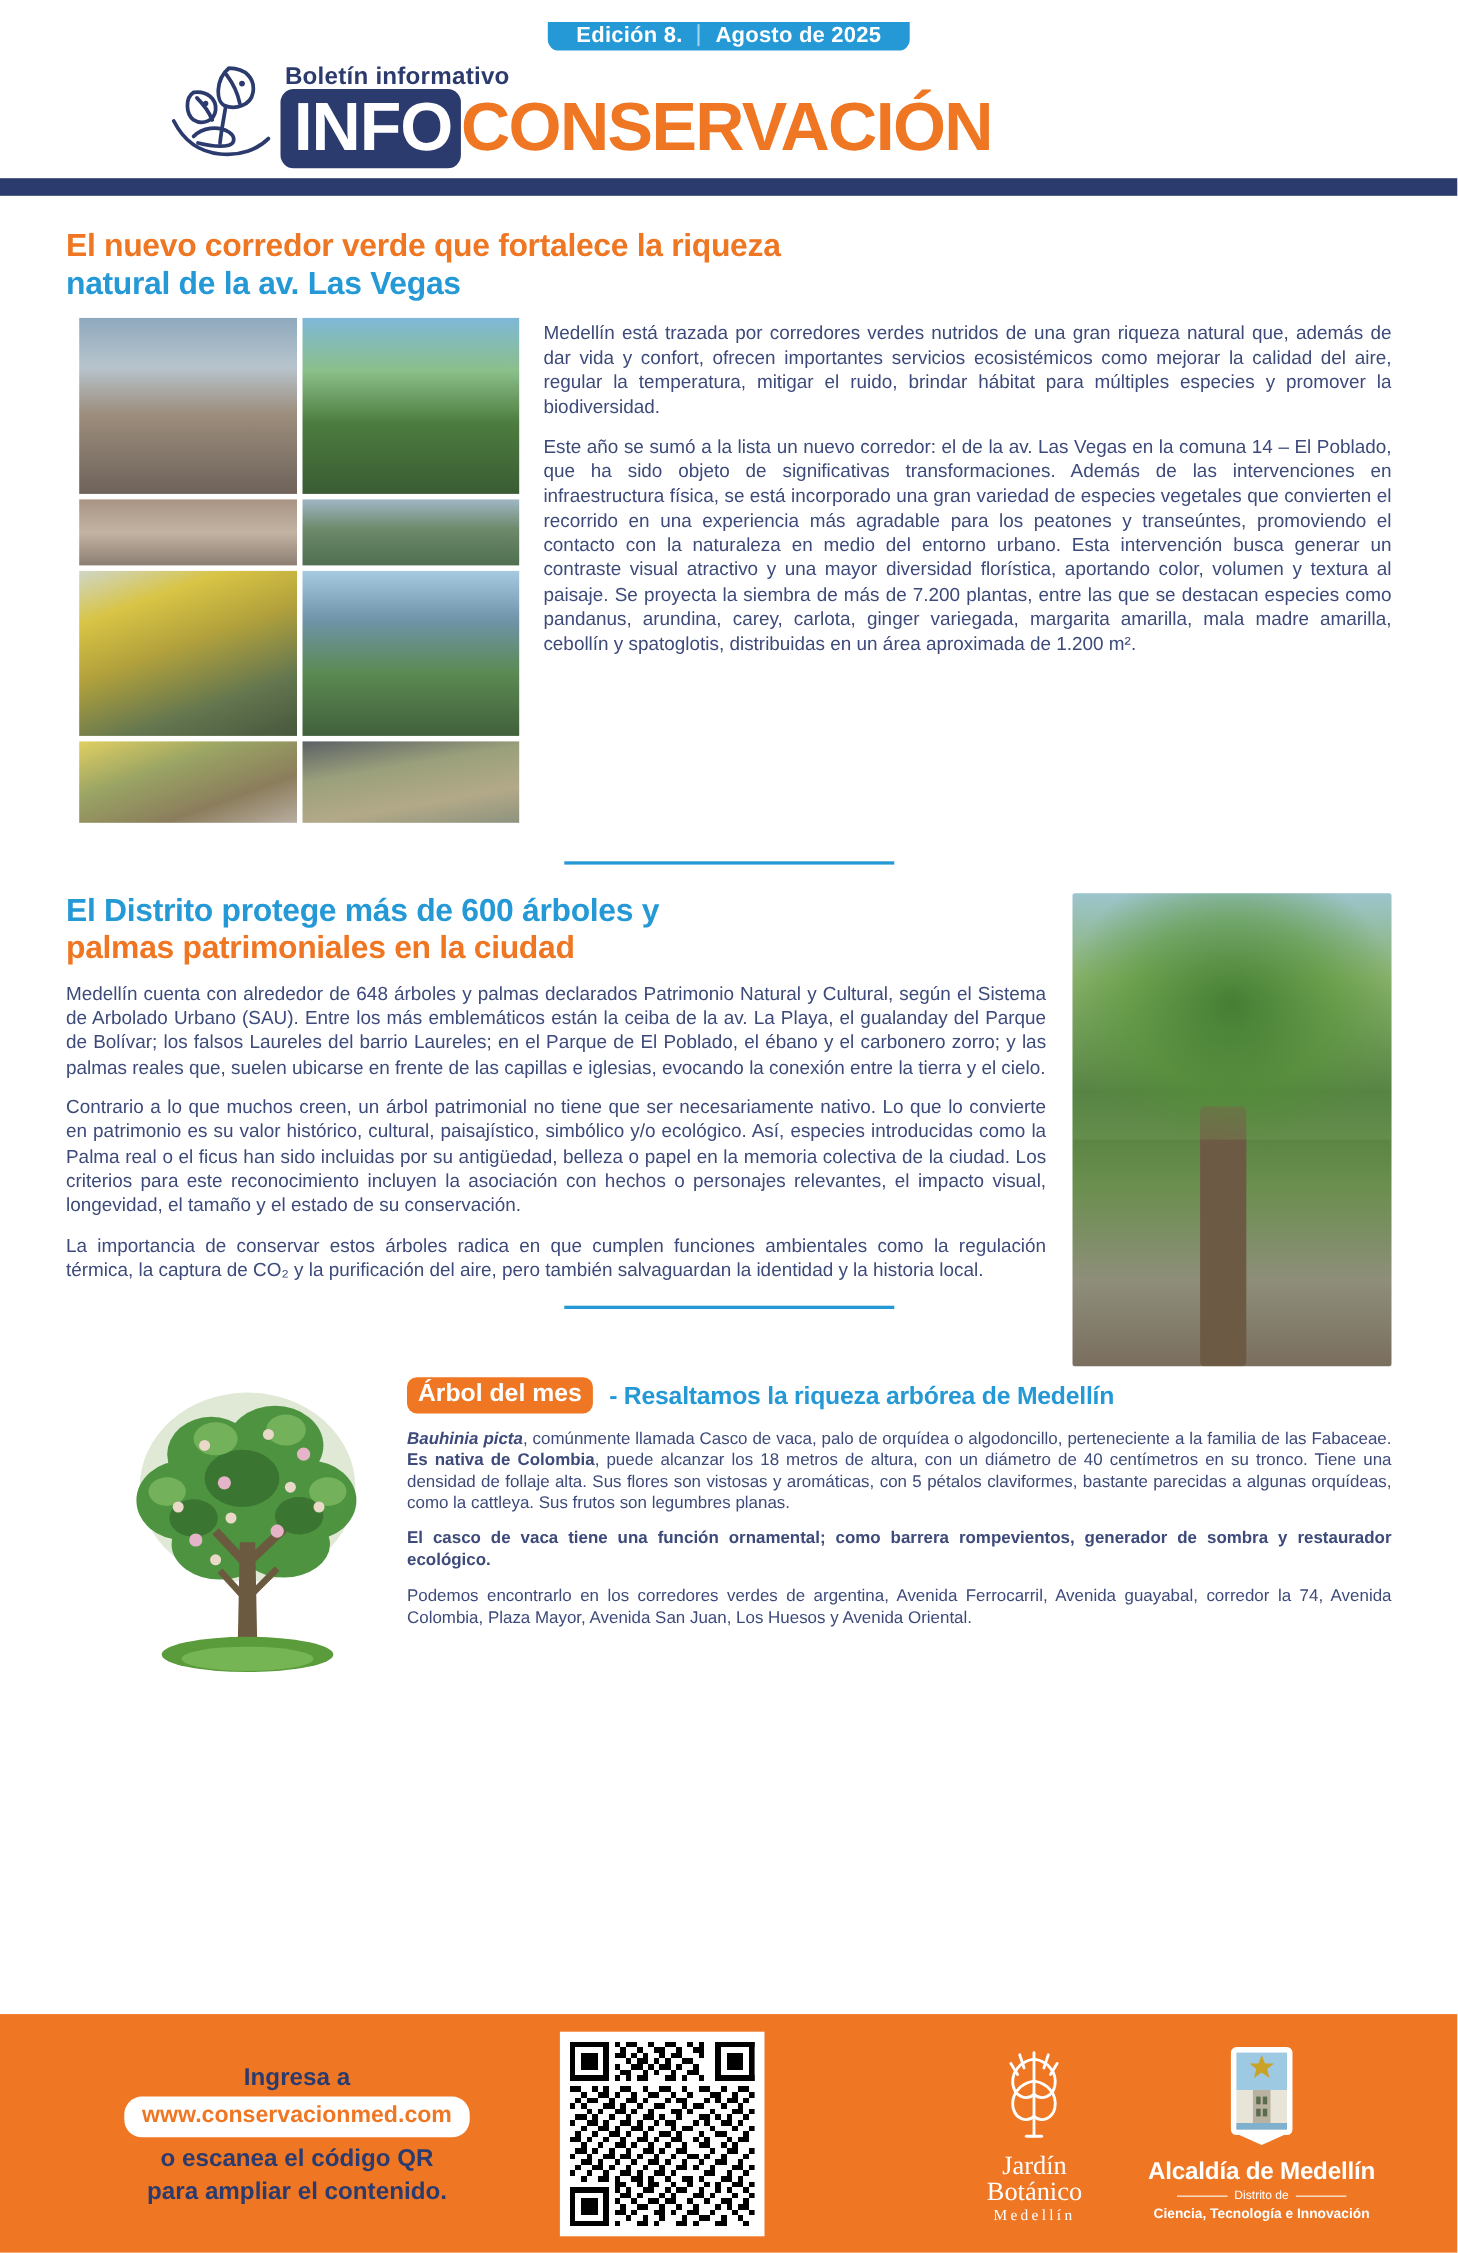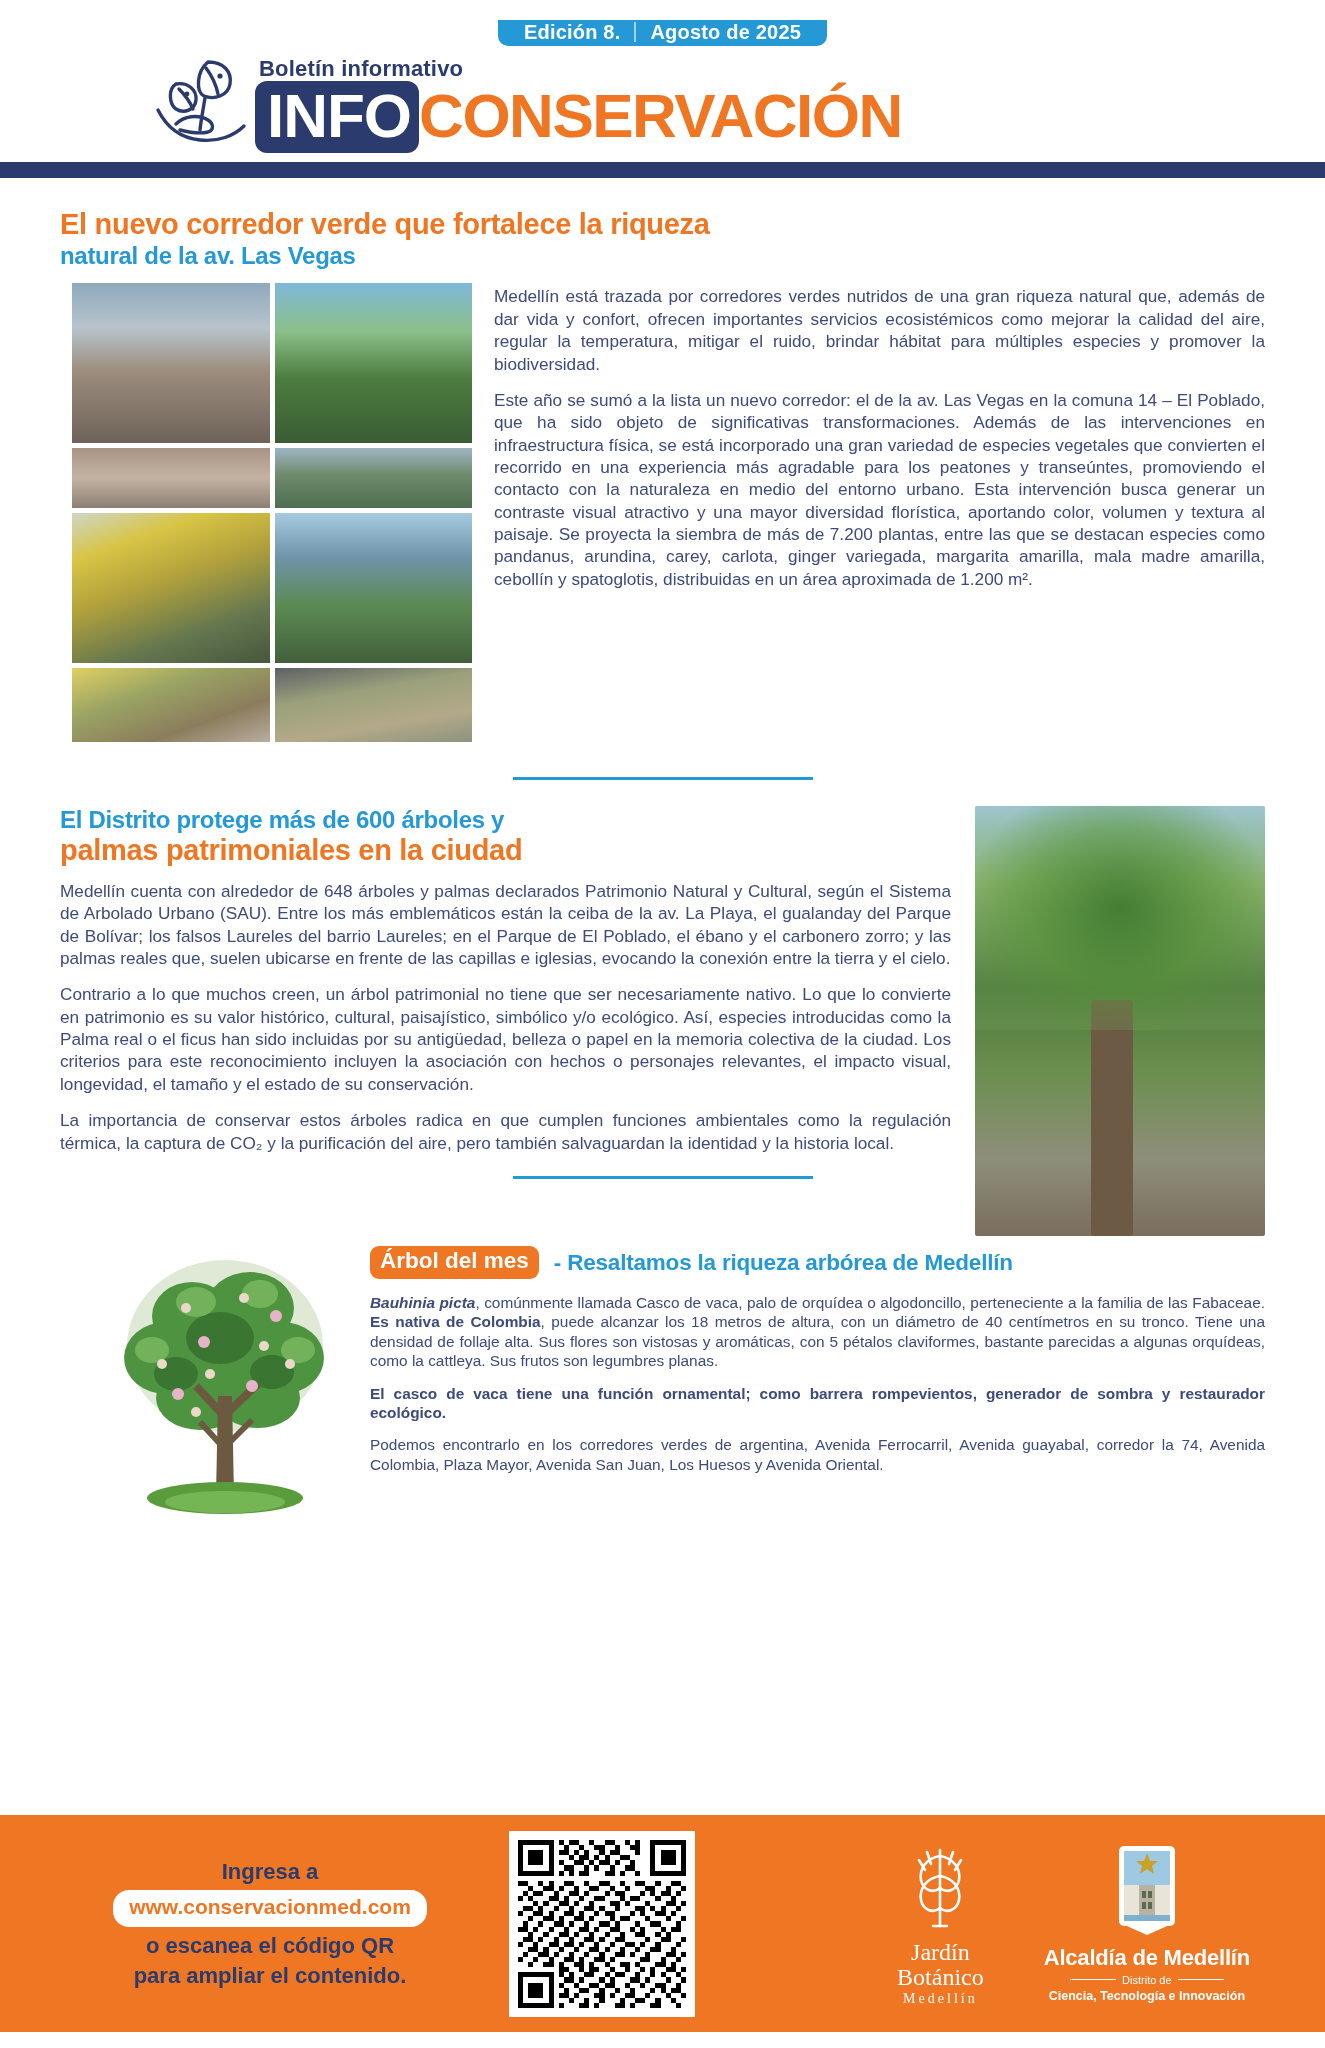--- a/index.html
+++ b/index.html
@@ -106,21 +106,21 @@
 
   .h-orange {
     color: #ef7622;
     font-size: 29px;
     font-weight: bold;
     line-height: 1.16;
     letter-spacing: -.3px;
   }
   .h-blue {
     color: #2499d6;
-    font-size: 24px;
+    font-size: 29px;
     font-weight: bold;
     line-height: 1.16;
     letter-spacing: -.3px;
   }
 
   .article1-head { padding-top: 30px; }
 
   p.body {
     color: #3d4a7a;
     font-size: 17.2px;
@@ -208,21 +208,21 @@
     line-height: 1.26;
     text-align: justify;
     margin-bottom: 13px;
   }
   p.small b { font-weight: bold; }
   p.small i.sci { font-style: italic; font-weight: bold; }
 
   
   .footer {
     position: absolute;
-    left: 0; bottom: 16px;
+    left: 0; bottom: 0;
     width: 100%;
     height: 217px;
     background: #ef7622;
     display: flex;
     align-items: center;
     padding: 0 55px;
   }
   .foot-left {
     width: 430px;
     text-align: center;

